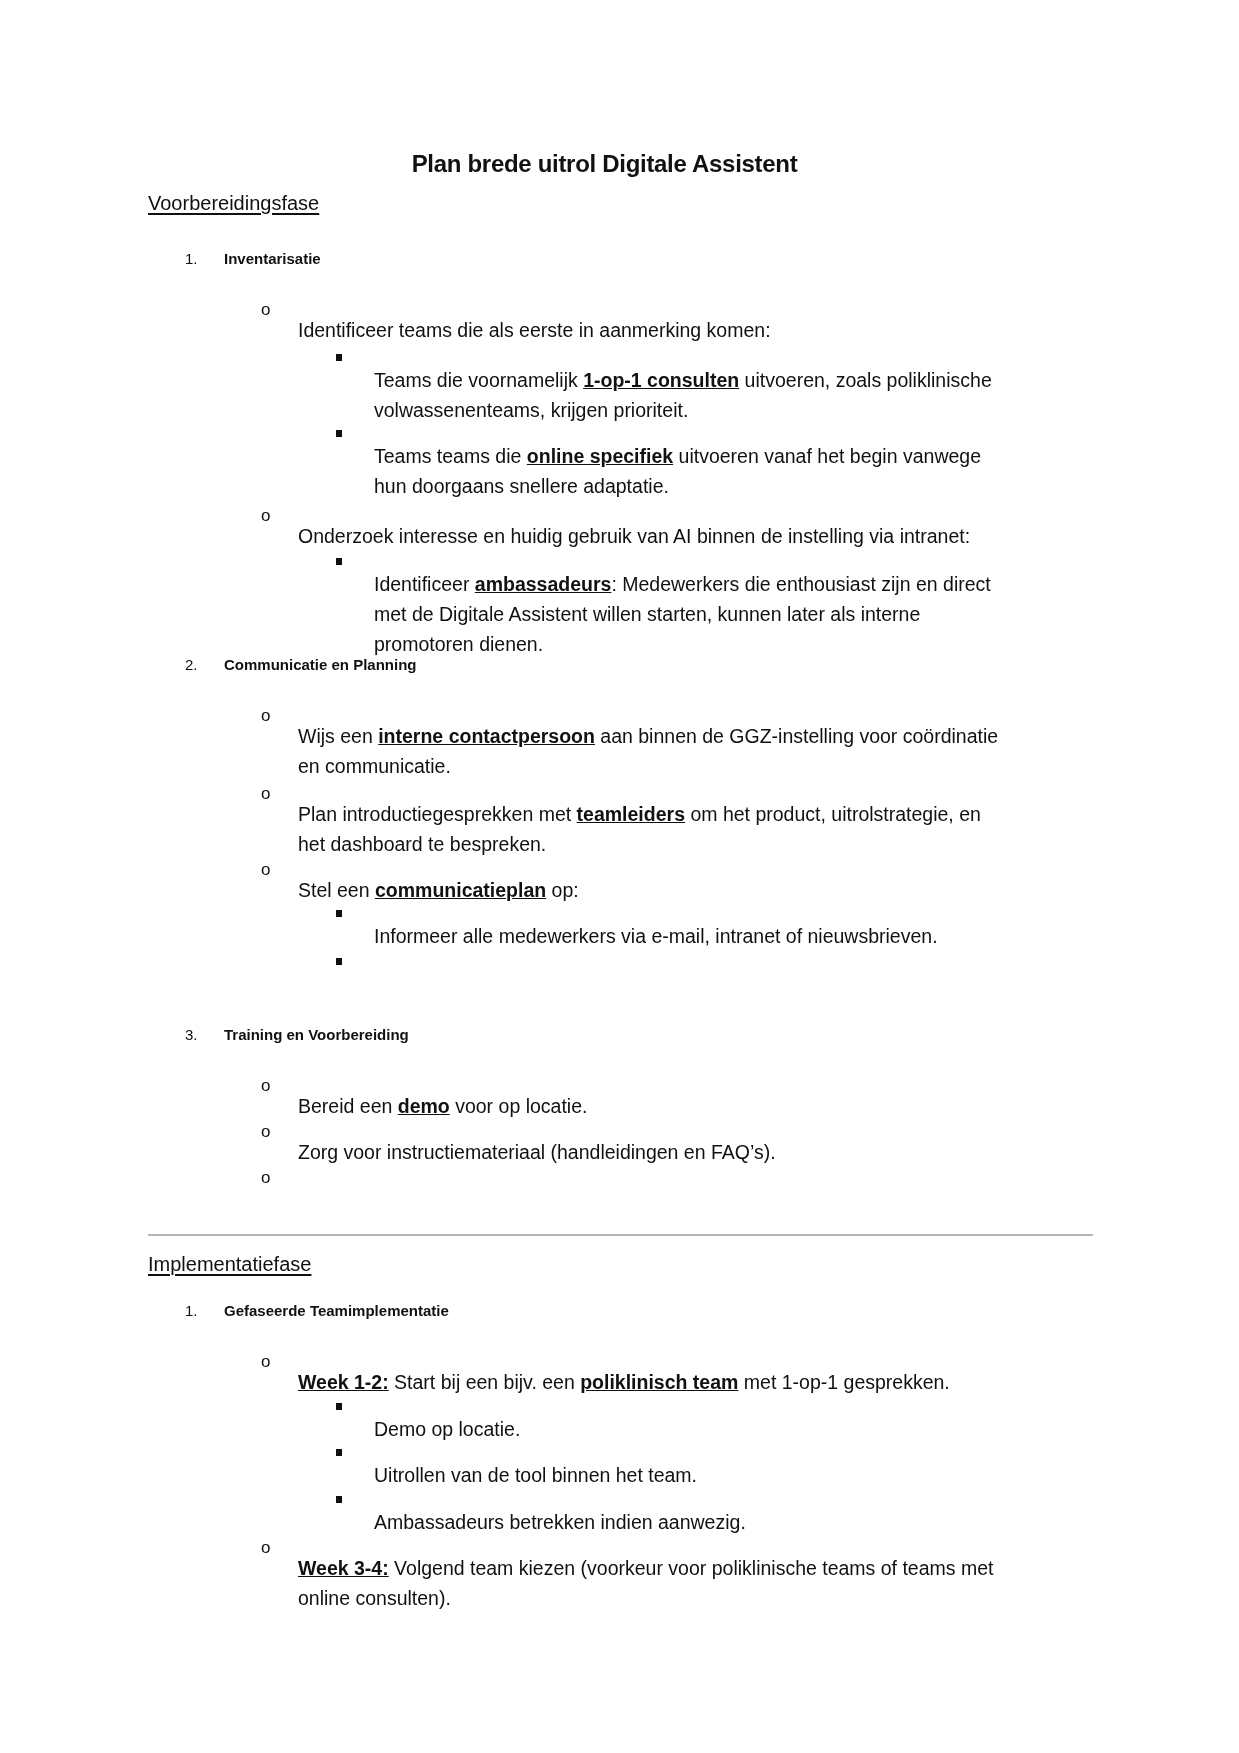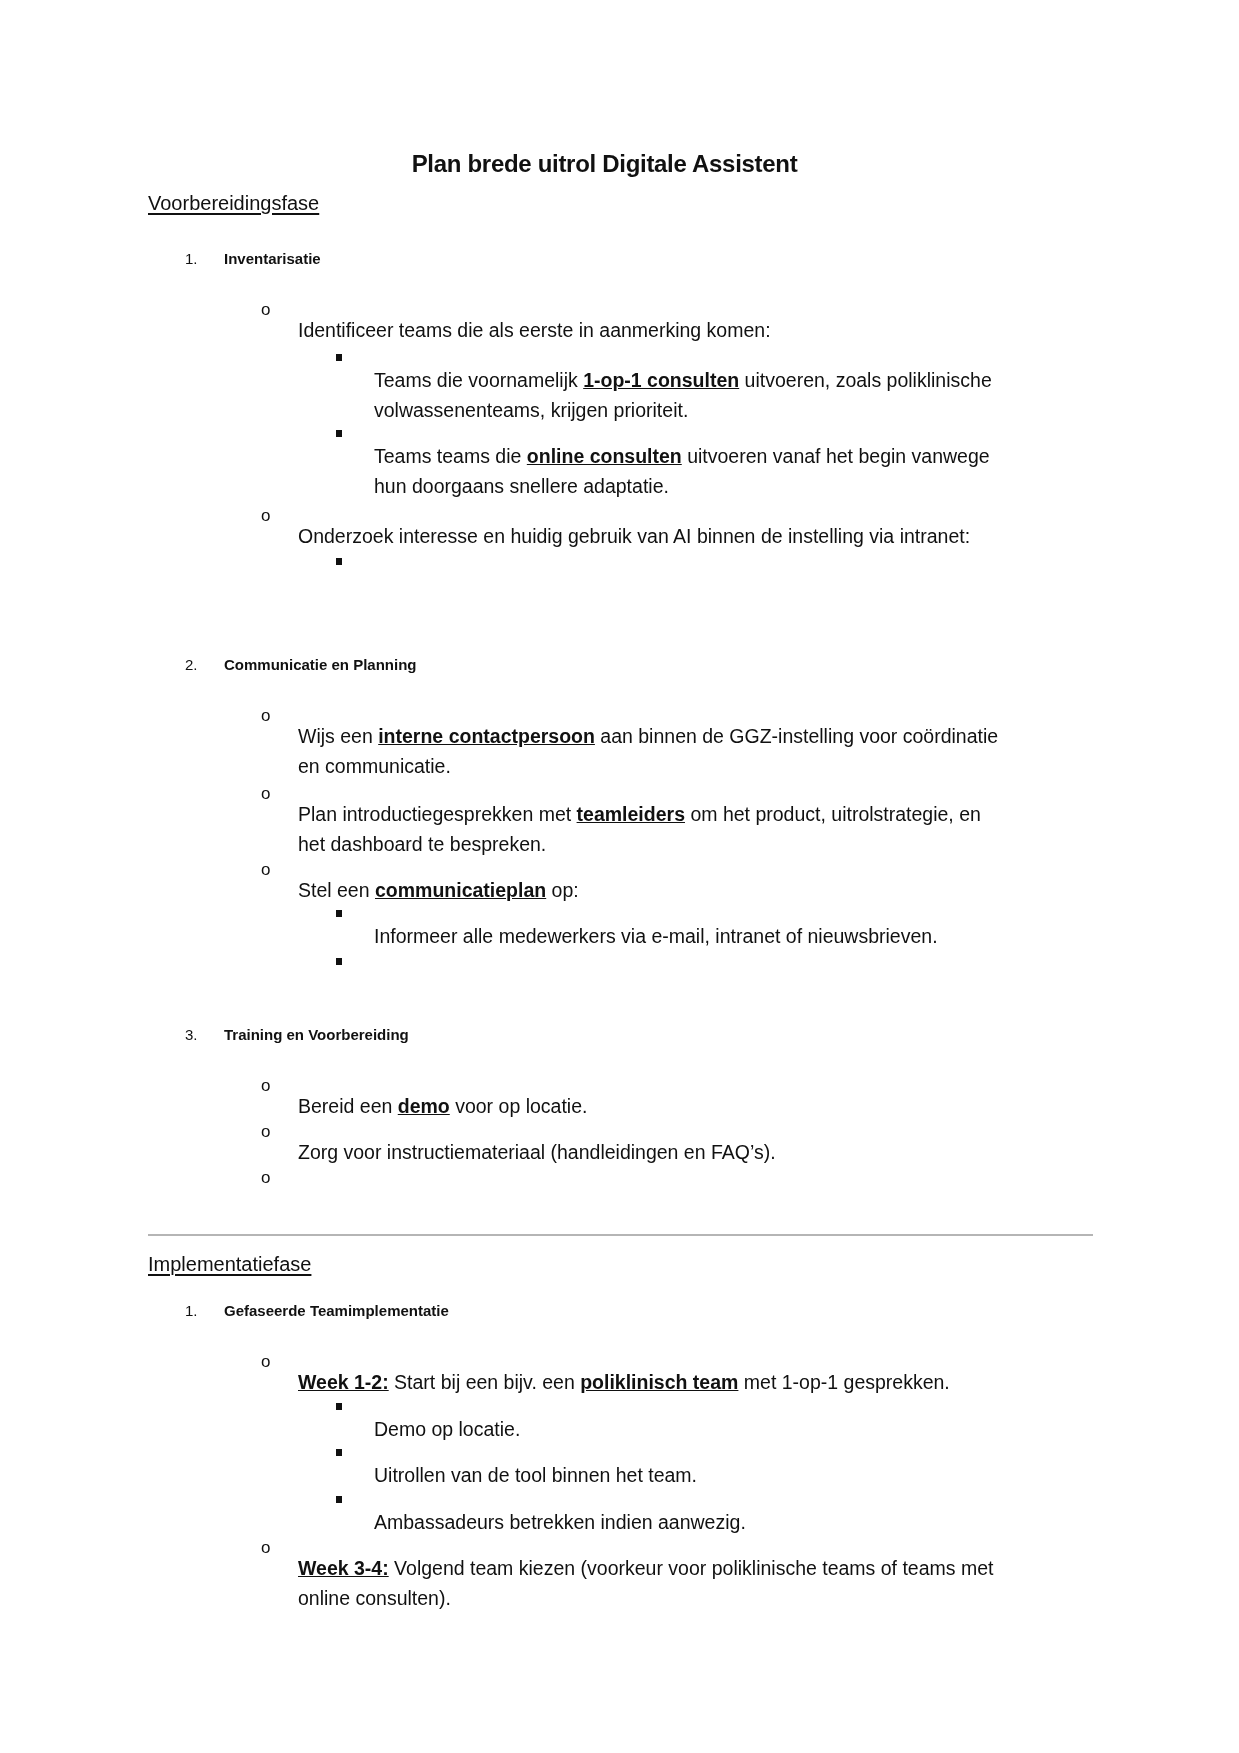--- a/index.html
+++ b/index.html
@@ -37,28 +37,33 @@
   <div class="line lvl2" style="top:292px;">Identificeer teams die als eerste in aanmerking komen:</div>
 
   <span class="marker-sq" style="top:354px;"></span>
   <div class="line lvl3" style="top:342px;">
     <span>Teams die voornamelijk </span><b>1-op-1 consulten</b><span> uitvoeren, zoals poliklinische</span><br>
     <span>volwassenenteams, krijgen prioriteit.</span>
   </div>
 
   <span class="marker-sq" style="top:430px;"></span>
   <div class="line lvl3" style="top:418px;">
-    <span>Teams teams die </span><b>online consulten</b><span> uitvoeren vanaf het begin vanwege</span><br>
+    <span>Teams teams die </span><b>online specifiek</b><span> uitvoeren vanaf het begin vanwege</span><br>
     <span>hun doorgaans snellere adaptatie.</span>
   </div>
 
   <span class="marker-o" style="top:506px;">o</span>
   <div class="line lvl2" style="top:498px;">Onderzoek interesse en huidig gebruik van AI binnen de instelling via intranet:</div>
 
   <span class="marker-sq" style="top:558px;"></span>
+  <div class="line lvl3" style="top:546px;">
+    <span>Identificeer </span><b>ambassadeurs</b><span>: Medewerkers die enthousiast zijn en direct</span><br>
+    <span>met de Digitale Assistent willen starten, kunnen later als interne</span><br>
+    <span>promotoren dienen.</span>
+  </div>
 
   <div class="num-item" style="top:656px;">
     <span class="num">2.</span><span>Communicatie en Planning</span>
   </div>
 
   <span class="marker-o" style="top:706px;">o</span>
   <div class="line lvl2" style="top:698px;">
     <span>Wijs een </span><b>interne contactpersoon</b><span> aan binnen de GGZ-instelling voor coördinatie</span><br>
     <span>en communicatie.</span>
   </div>

